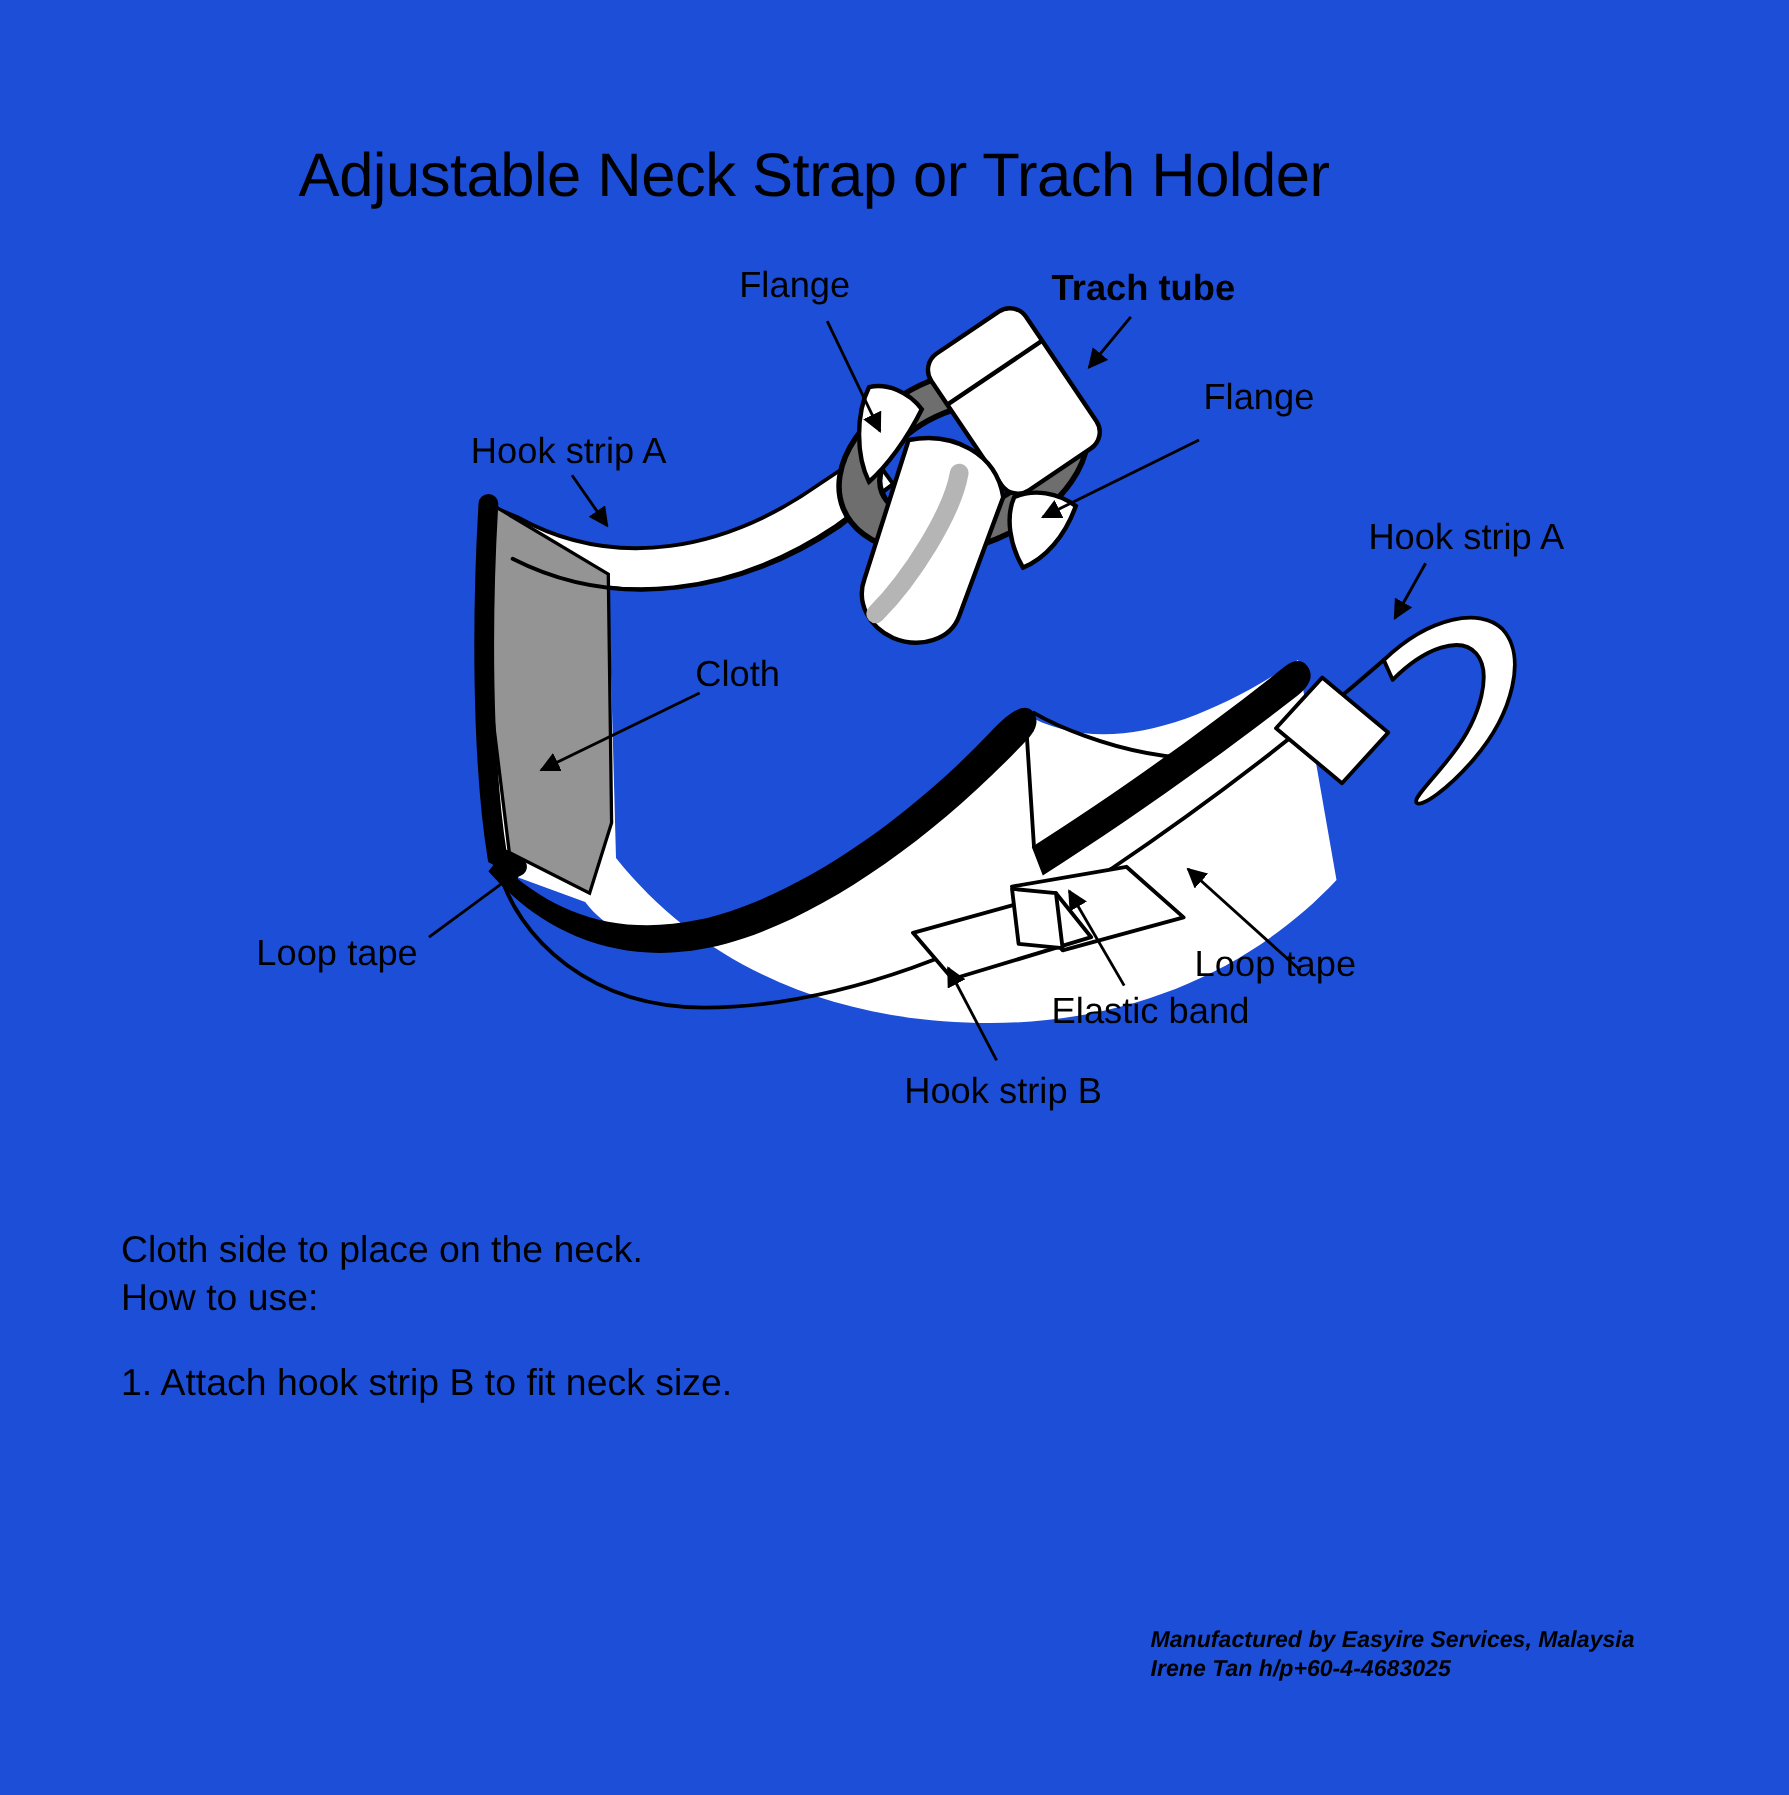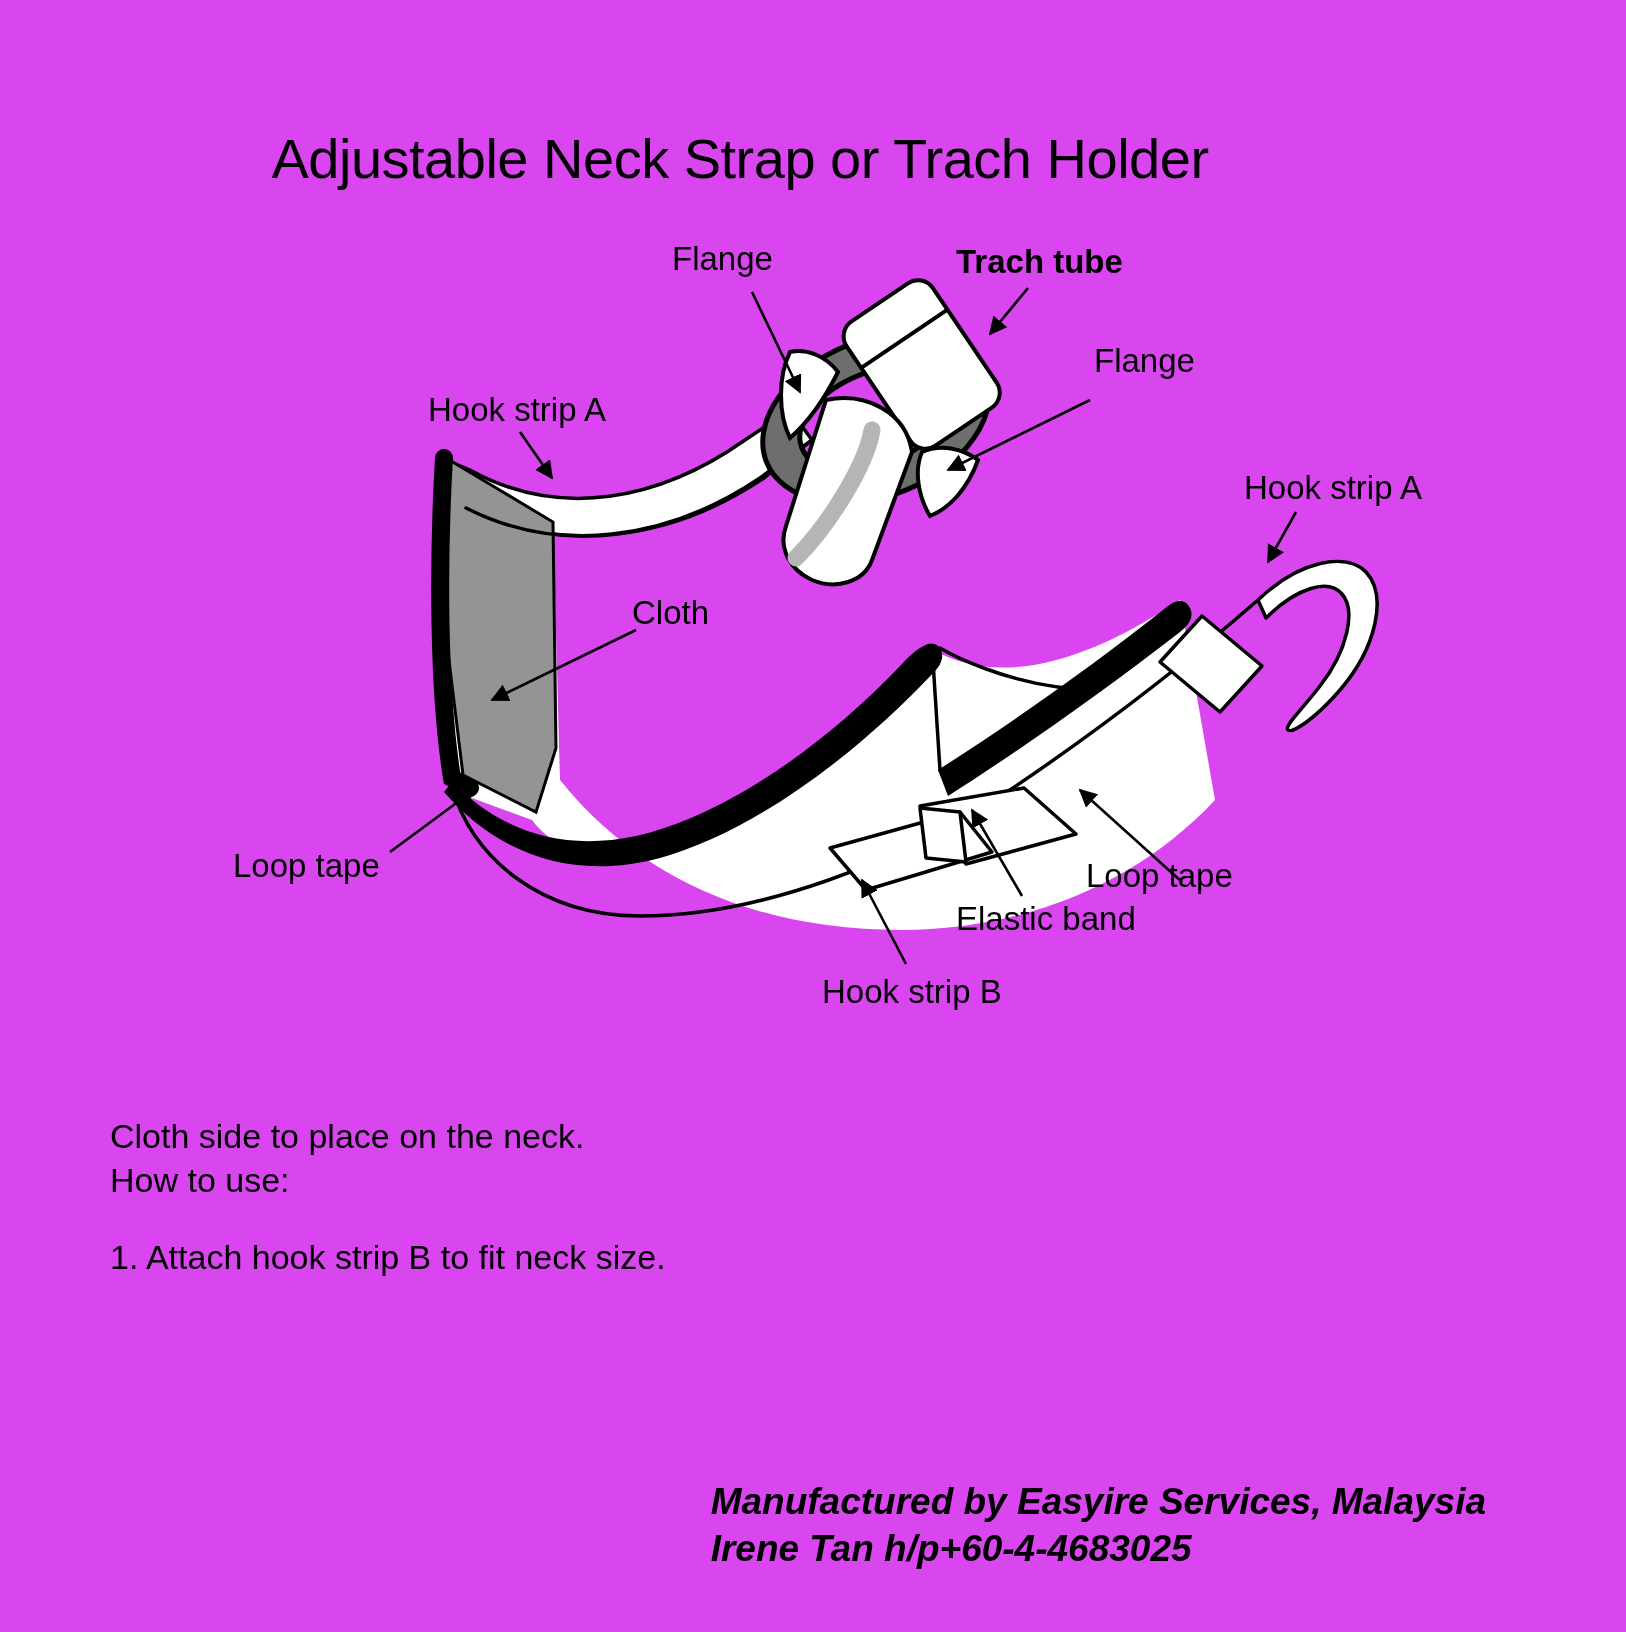--- a/index.html
+++ b/index.html
@@ -12,21 +12,21 @@
     height: 1632px;
     font-family: "Liberation Sans", sans-serif;
     color: #000000;
     position: relative;
     overflow: hidden;
   }
   #page {
     position: relative;
     width: 1626px;
     height: 1632px;
-    background: #d946ef;
+    background: #1d4ed8;
   }
 
   
   .title {
     position: absolute;
     left: 0;
     top: 126px;
     width: 1480px;
     text-align: center;
     font-size: 56px;
@@ -77,21 +77,21 @@
   }
   .howto .line { white-space: nowrap; }
   .howto .gap { height: 34px; }
 
   
   .footer {
     position: absolute;
     right: 140px;
     top: 1478px;
     text-align: left;
-    font-size: 37px;
+    font-size: 21px;
     font-weight: bold;
     font-style: italic;
     line-height: 1.28;
     color: #000;
     white-space: nowrap;
   }
 </style>
 </head>
 <body>
 

